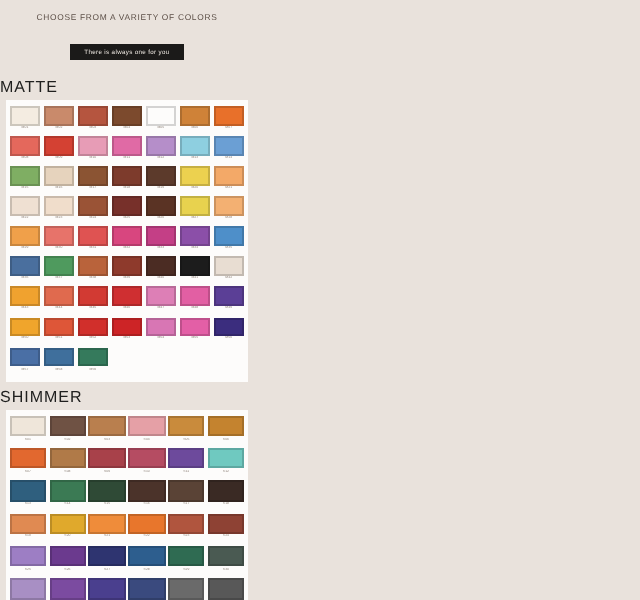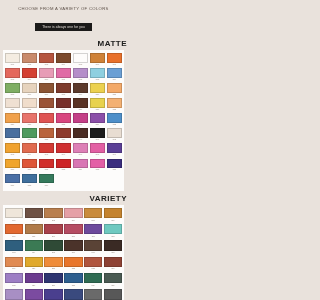--- a/index.html
+++ b/index.html
@@ -34,23 +34,23 @@
     letter-spacing:.18px;
     padding:2.2px 7px;
     border:0;
     line-height:4px;
     white-space:nowrap;
   }
 
   
   .section{margin-top:3px;}
   .section-title{
-    text-align:right;
+    text-align:left;
     color:#20201f;
-    font-weight:700;
+    font-weight:400;
     line-height:9px;
     white-space:nowrap;
   }
   .t-matte{font-size:8px;letter-spacing:.5px;}
   .t-shimmer{font-size:8px;letter-spacing:.5px;}
 
   .card{
     background:#fdfcfb;
     margin:2px 3px 0 3px;
     padding:3px 1px 2px 1px;
@@ -334,21 +334,21 @@
               <span class="code">M58</span>
             </div>
             <div class="cell">
               <span class="sw" style="background: rgb(53, 122, 92);"></span>
               <span class="code">M59</span>
             </div>
           </div>
         </div>
       </div>
       <div class="section">
-        <div class="section-title t-shimmer">VARIETY</div>
+        <div class="section-title t-shimmer">SHIMMER</div>
         <div class="card">
           <div class="grid g6">
             <div class="cell">
               <span class="sw" style="background: rgb(239, 230, 218);"></span>
               <span class="code">S01</span>
             </div>
             <div class="cell">
               <span class="sw" style="background: rgb(111, 82, 68);"></span>
               <span class="code">S02</span>
             </div>

